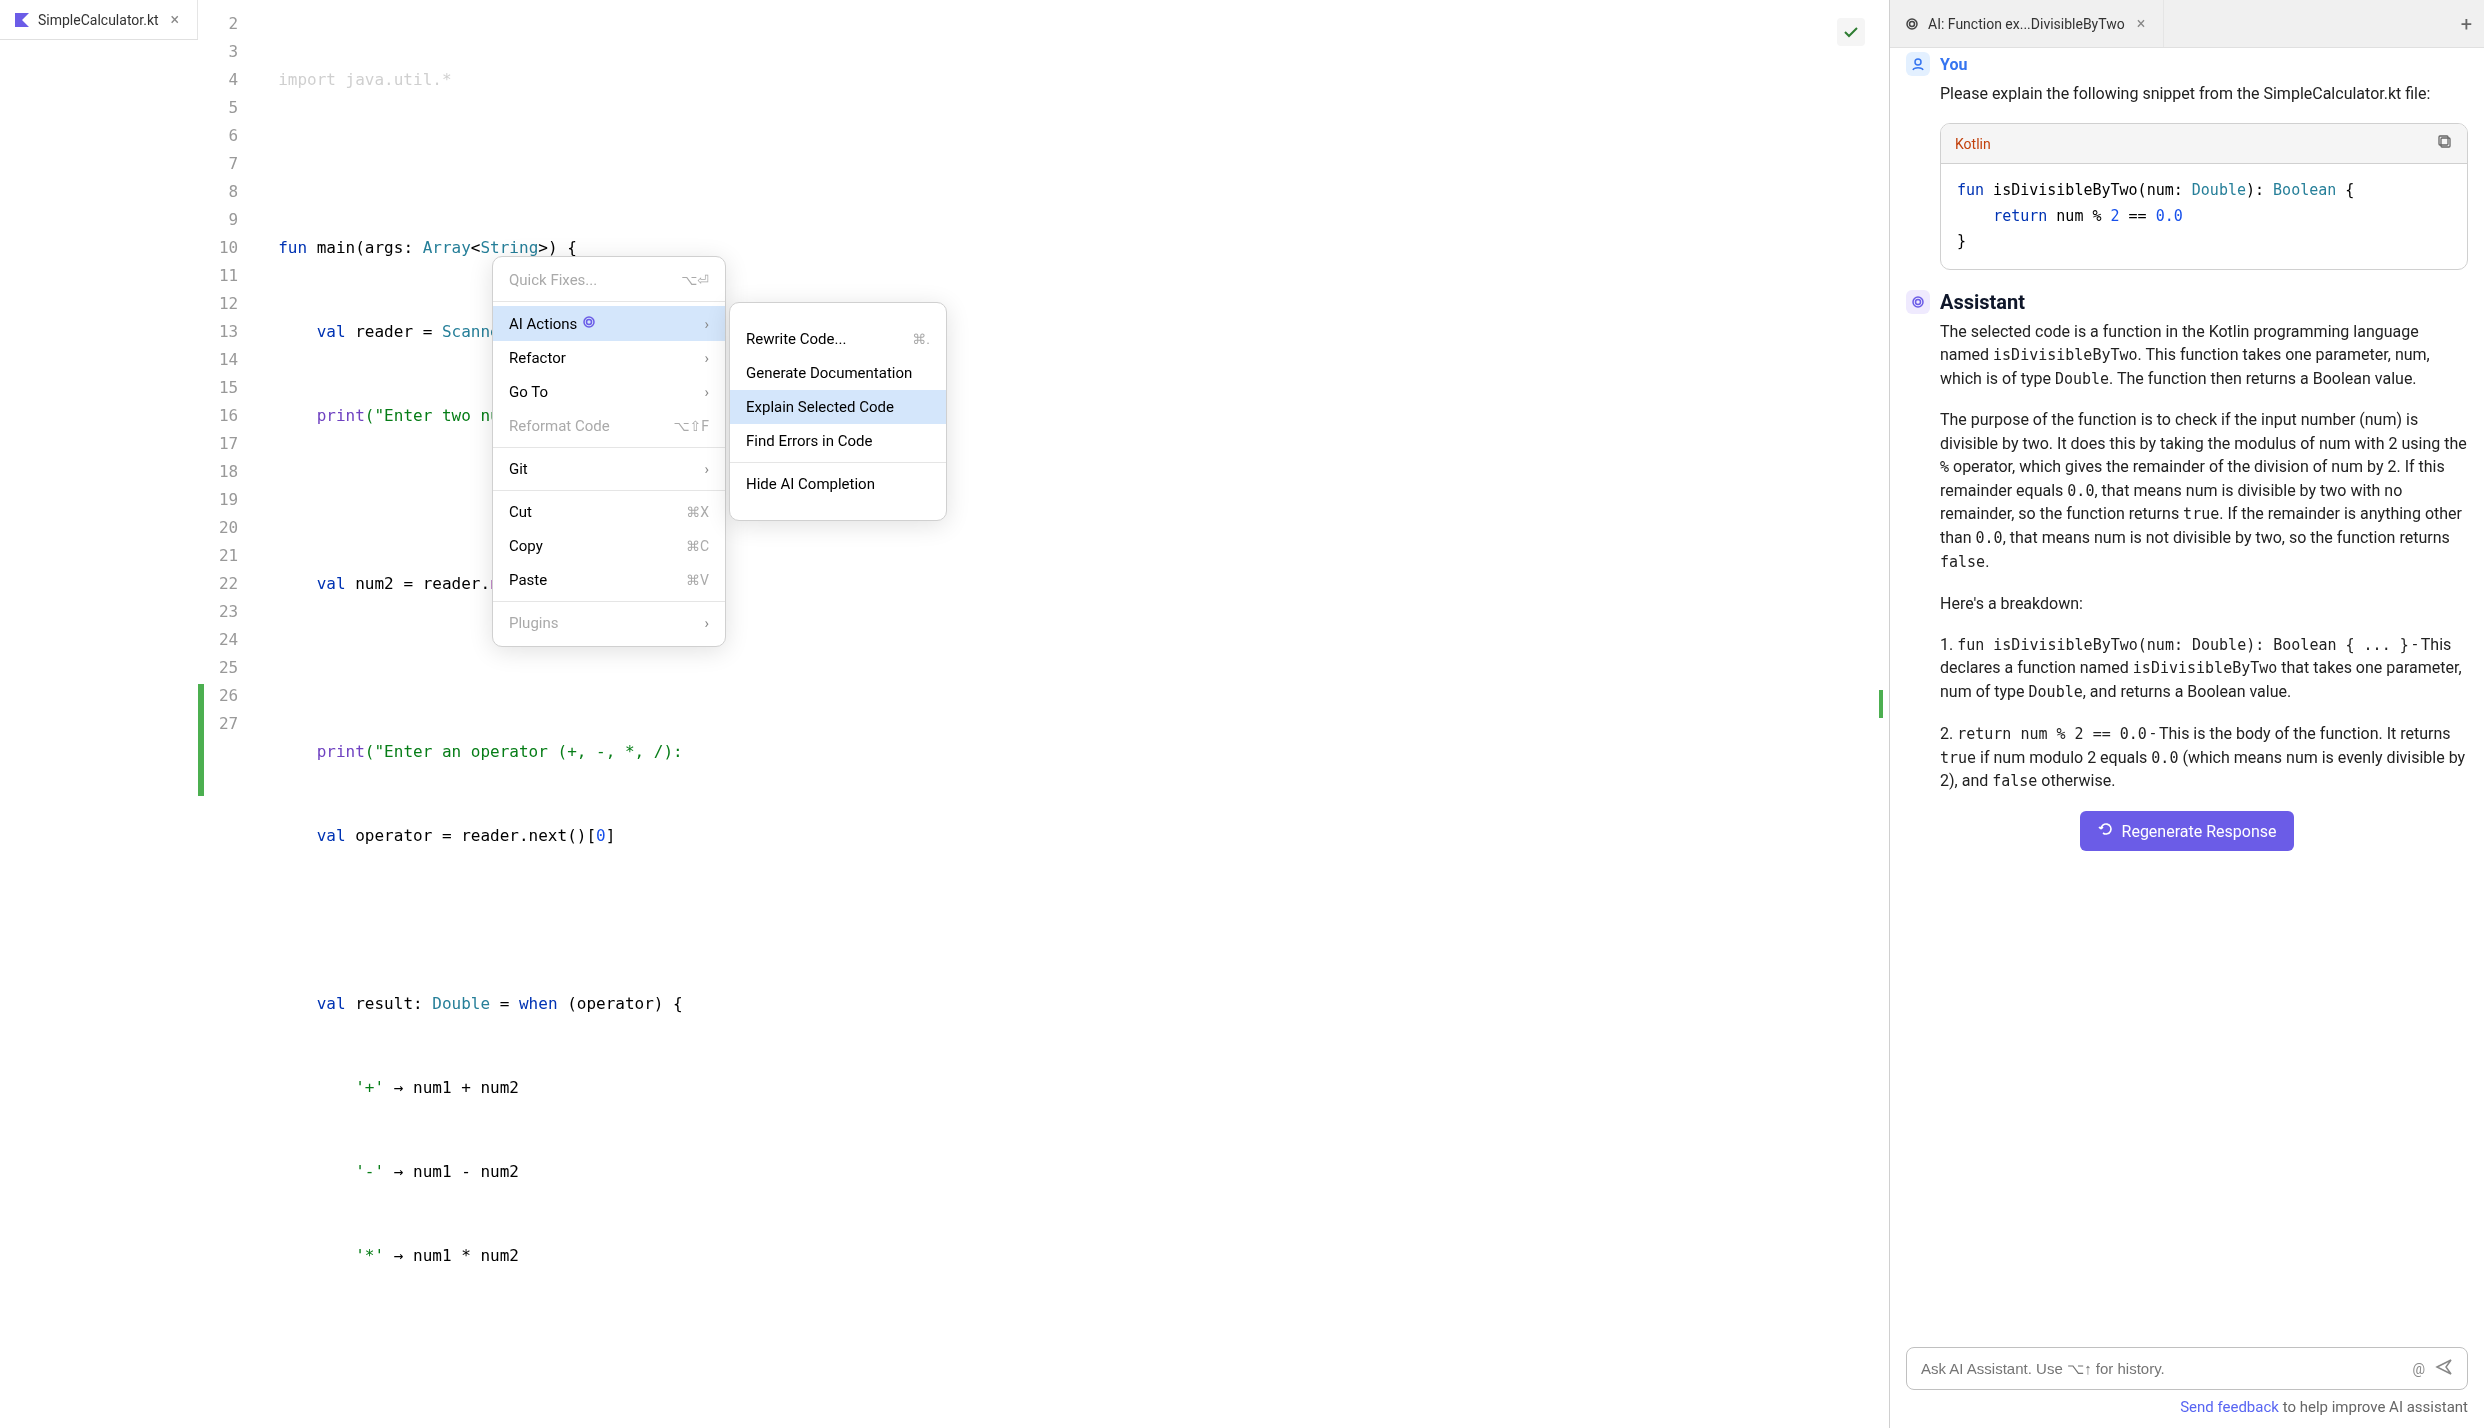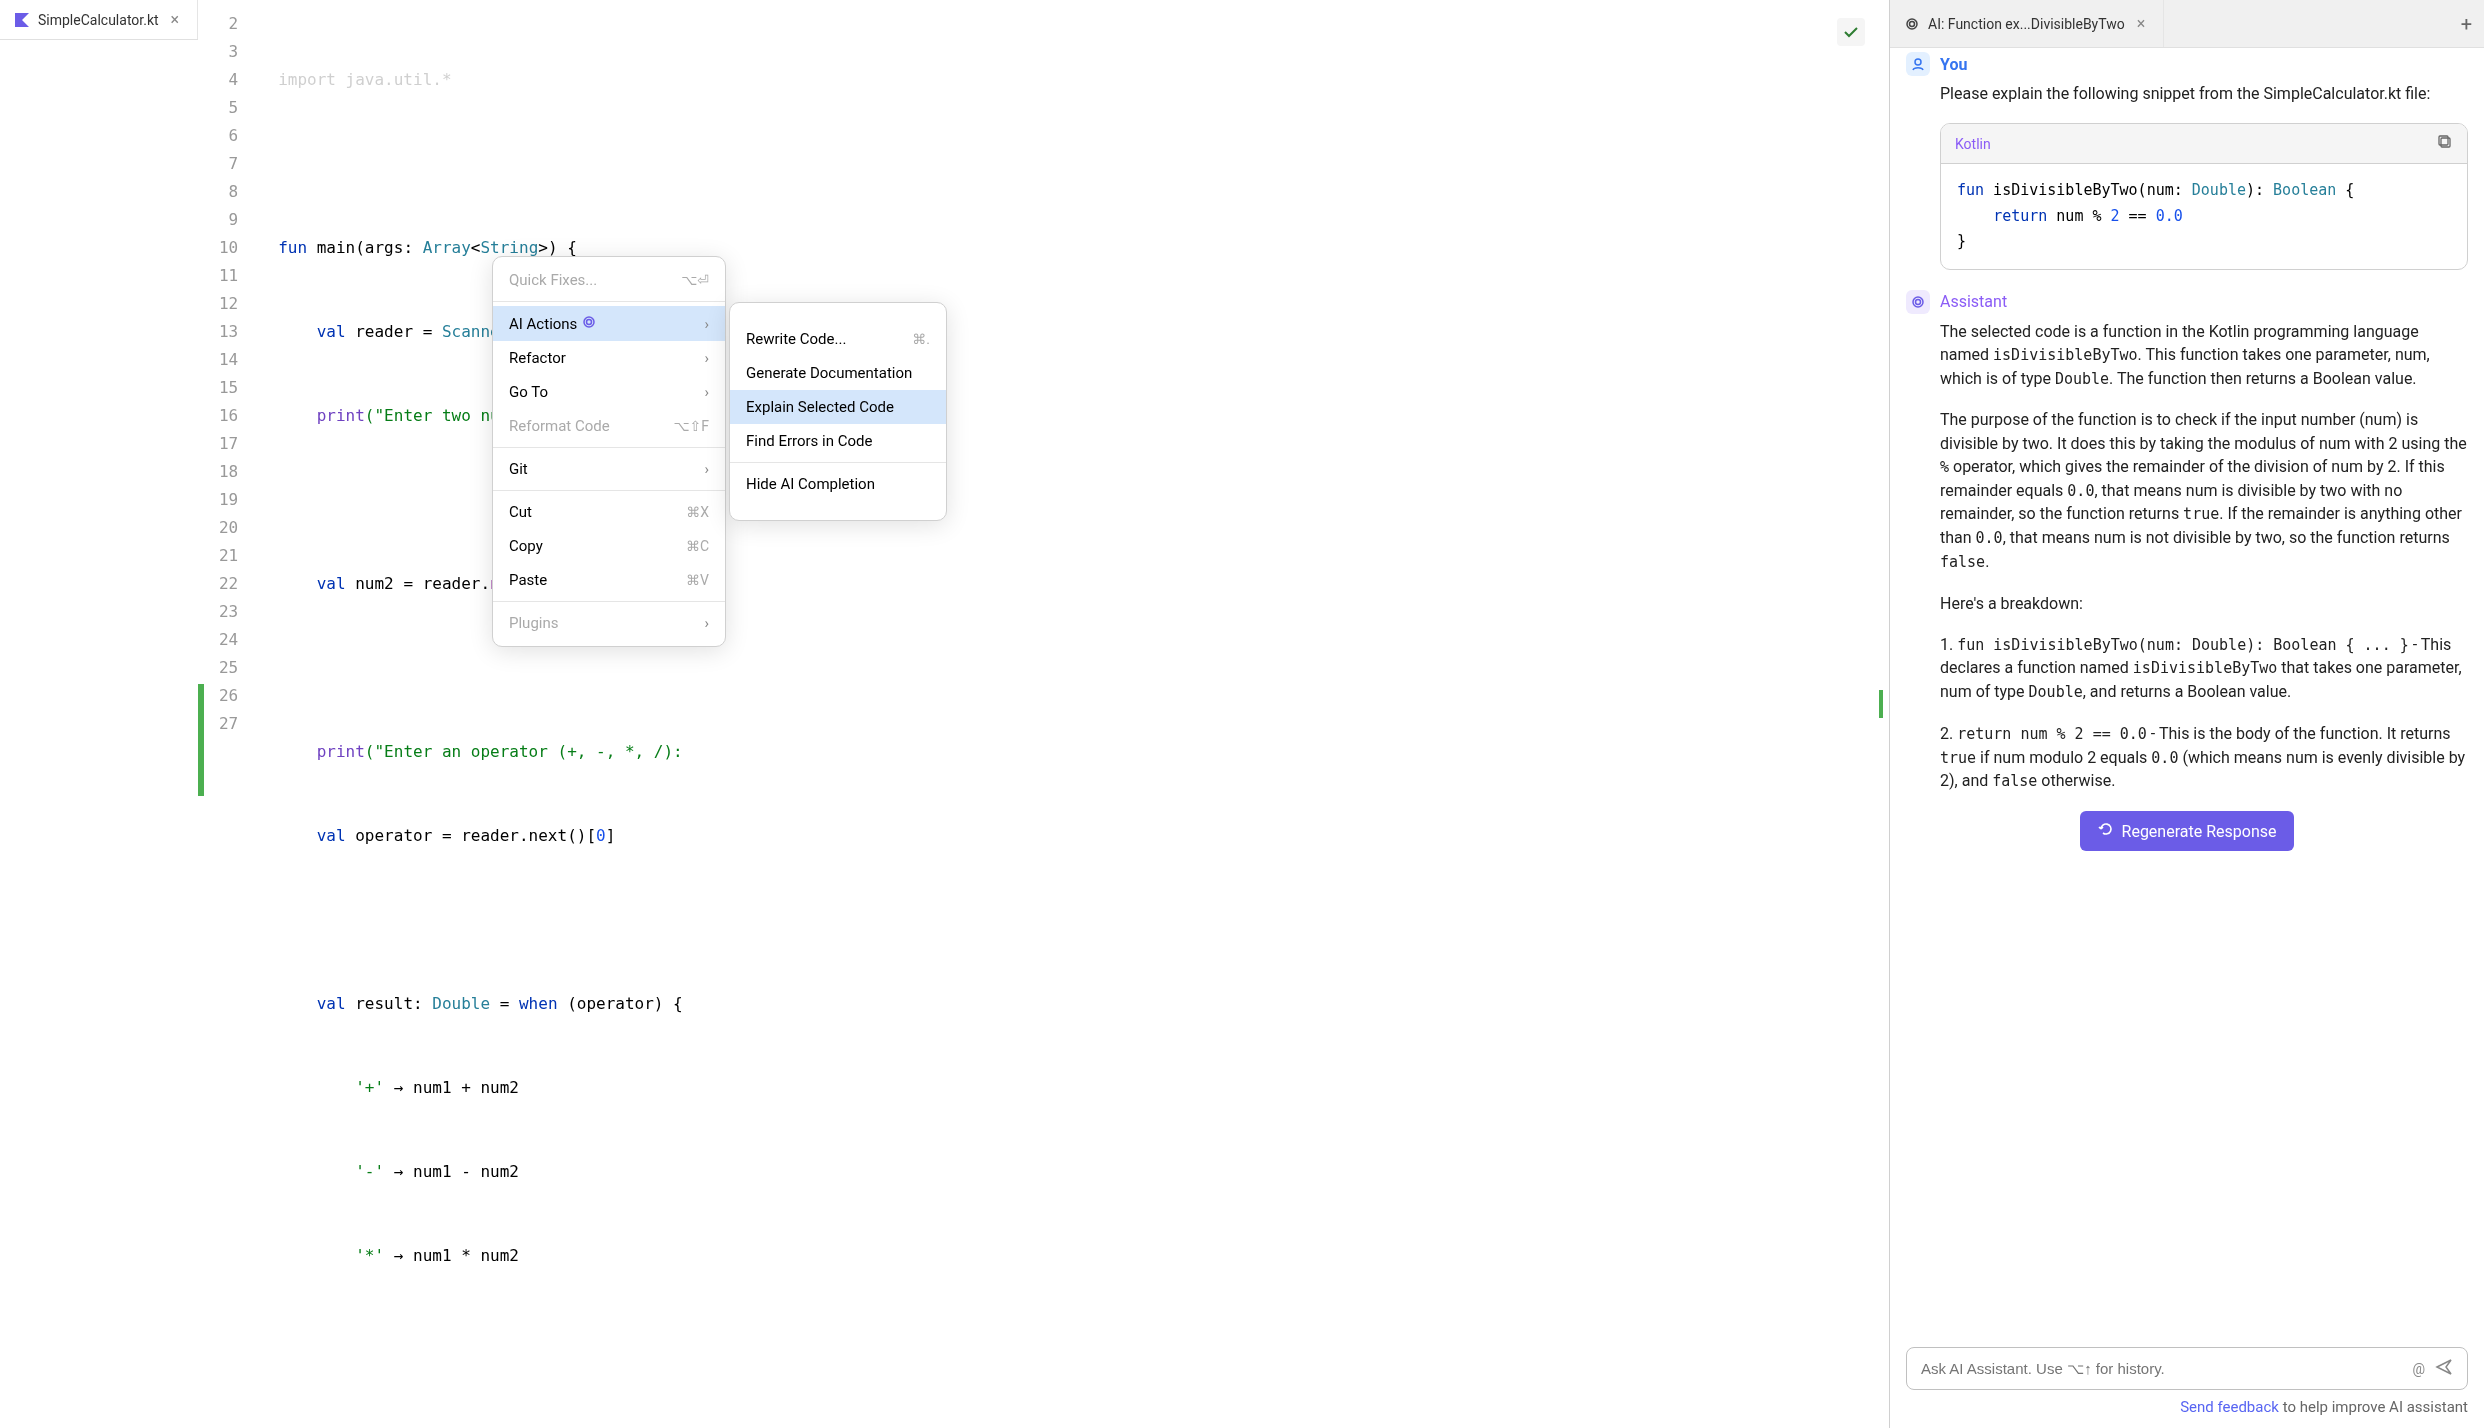--- a/index.html
+++ b/index.html
@@ -197,42 +197,42 @@
       height: 24px;
       border-radius: 6px;
       display: flex;
       align-items: center;
       justify-content: center;
       font-size: 12px;
     }
     .avatar-user { background: #e3f0ff; color: #3574f0; }
     .avatar-asst { background: #efeafe; color: #6b5ce7; }
     .msg-name-user { color: #3574f0; font-weight: 700; font-size: 16px; }
-    .msg-name-asst { color: #8b5cf6; font-weight: 400; font-size: 16px; }
+    .msg-name-asst { color: #0f172a; font-weight: 700; font-size: 20px; }
     .msg-body {
       margin-left: 34px;
       color: #222;
       font-size: 16px;
       line-height: 1.45;
       margin-bottom: 18px;
     }
     .code-block {
       margin: 12px 0 20px 34px;
       border: 1px solid #d0d0d0;
       border-radius: 10px;
       overflow: hidden;
     }
     .code-block-head {
       display: flex;
       align-items: center;
       justify-content: space-between;
       padding: 10px 14px;
       background: #f5f5f5;
       border-bottom: 1px solid #d0d0d0;
-      color: #8b5cf6;
+      color: #c2410c;
     }
     .code-block-body {
       padding: 14px 16px;
       font-family: "SF Mono", Monaco, Menlo, monospace;
       font-size: 15px;
       line-height: 1.7;
       white-space: pre;
     }
     .inline-code {
       font-family: "SF Mono", Monaco, Menlo, monospace;

